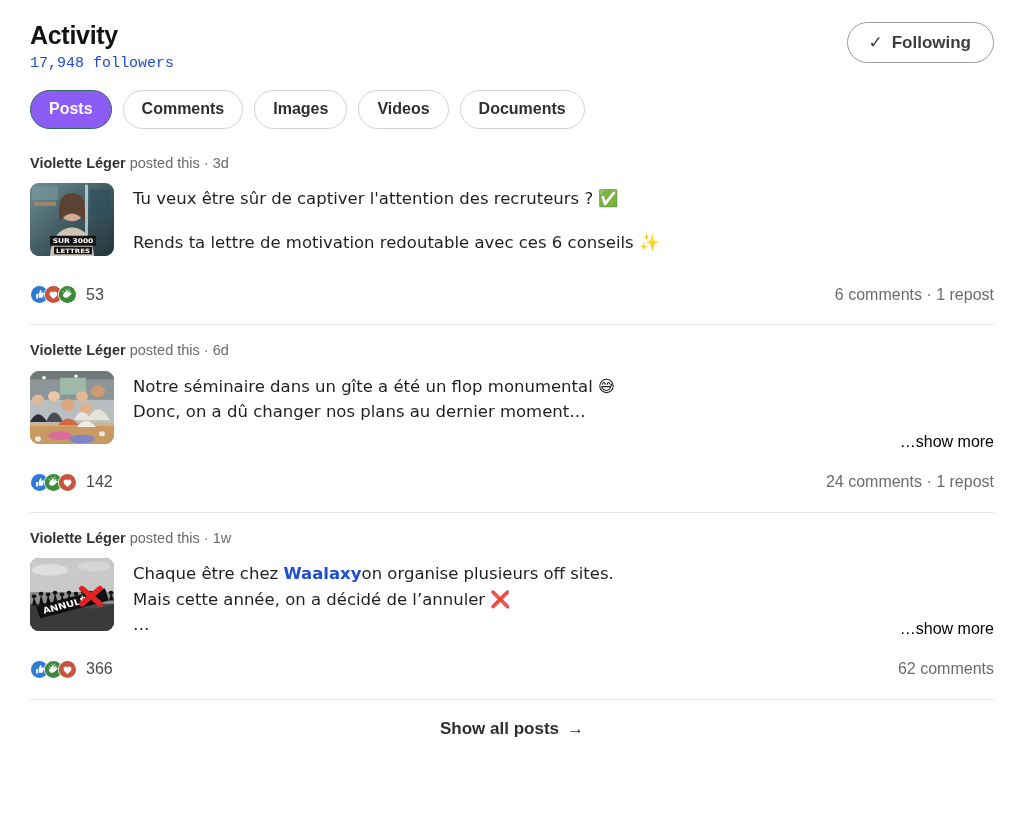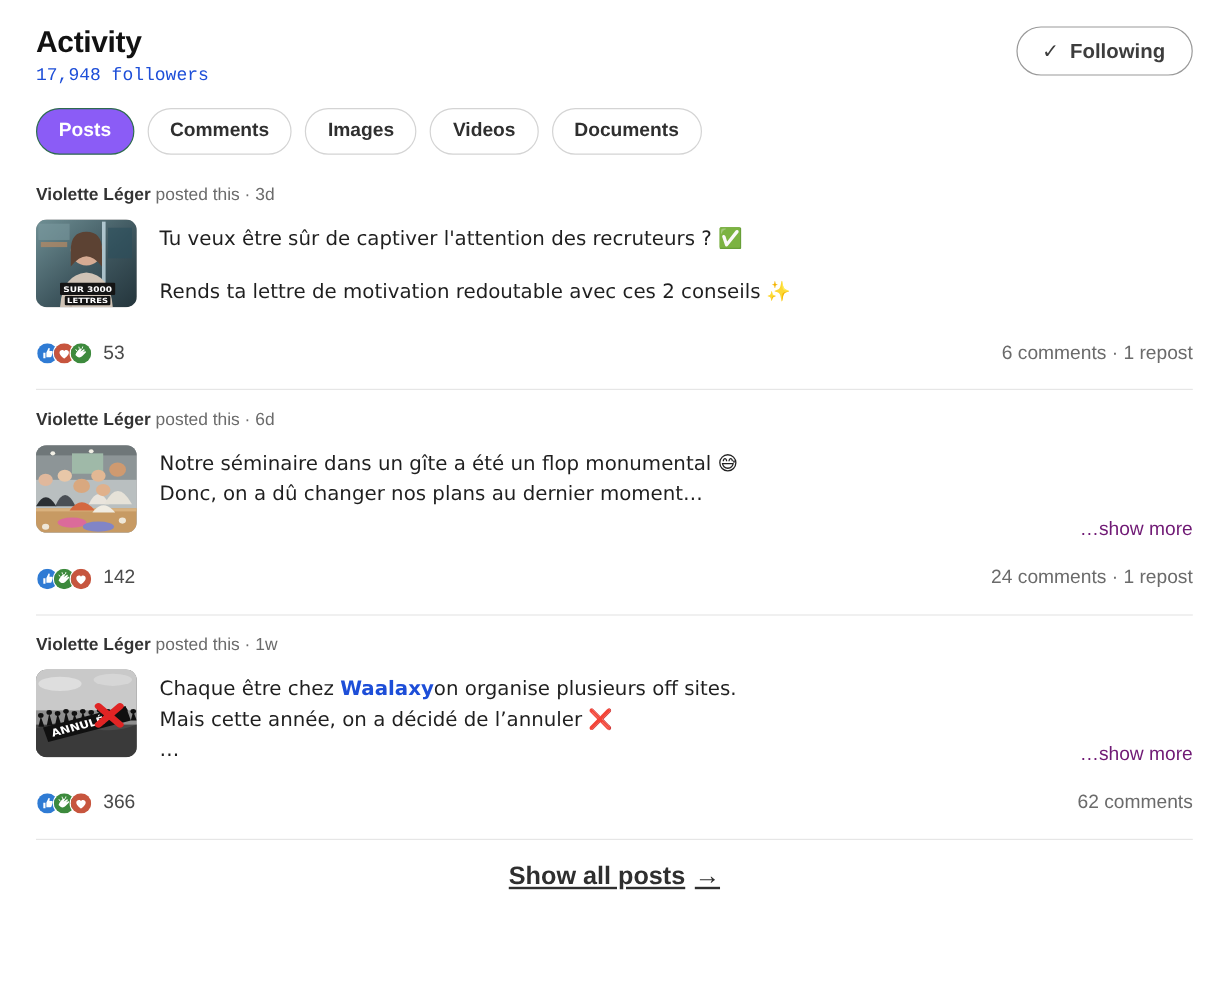--- a/index.html
+++ b/index.html
@@ -132,21 +132,21 @@
   }
   .post-text .line { white-space: pre-wrap; }
   .post-text .spacer { height: 18px; }
   .brand-link { color: #1d4ed8; font-weight: bold; }
 
   .show-more {
     position: absolute;
     right: 0;
     bottom: 2px;
     font-size: 16px;
-    color: #701a75;
+    color: #000000;
     cursor: pointer;
     background: #ffffff;
     padding-left: 6px;
   }
 
   
   .reactions-row {
     display: flex;
     align-items: center;
     justify-content: space-between;
@@ -179,31 +179,30 @@
     line-height: 1;
   }
 
   
   .footer {
     border-top: 1px solid #e6e6e6;
     padding-top: 18px;
     text-align: center;
   }
   .show-all {
-    font-size: 21px;
+    font-size: 17px;
     font-weight: bold;
     color: #2f2f2f;
     cursor: pointer;
     display: inline-flex;
     align-items: center;
     gap: 8px;
     background: none;
     border: none;
     font-family: "Liberation Sans", sans-serif;
-    text-decoration: underline;
   }
   .emoji { font-family: "DejaVu Sans", sans-serif; }
 </style>
 </head>
 <body>
 
 <div class="page">
 
   <div class="header">
     <div class="header-left">
@@ -254,21 +253,21 @@
             <rect x="28" y="74" width="2" height="12" fill="#c0b3a6"></rect>
             <rect x="20" y="62" width="46" height="12" rx="1" fill="#141414"></rect>
             <rect x="24" y="75" width="38" height="9" rx="1" fill="#141414"></rect>
             <text x="43" y="71" font-family="DejaVu Sans, sans-serif" font-size="7.5" font-weight="bold" fill="#ffffff" text-anchor="middle">SUR 3000</text>
             <text x="43" y="82" font-family="DejaVu Sans, sans-serif" font-size="7" font-weight="bold" fill="#ffffff" text-anchor="middle">LETTRES</text>
           </svg>
         </div>
         <div class="post-text">
           <div class="line emoji">Tu veux être sûr de captiver l'attention des recruteurs ? ✅</div>
           <div class="spacer"></div>
-          <div class="line emoji">Rends ta lettre de motivation redoutable avec ces 2 conseils ✨</div>
+          <div class="line emoji">Rends ta lettre de motivation redoutable avec ces 6 conseils ✨</div>
         </div>
       </div>
       <div class="reactions-row">
         <div class="reactions">
           <div class="react-icons">
             <span class="react-icon">
               <svg viewBox="0 0 20 20">
                   <circle cx="10" cy="10" r="10" fill="#2f7bd4"></circle>
                   <path d="M6 9.3h2.1v5.4H6zM9 9.1l1.9-4c.3-.7 1.5-.5 1.4.4l-.3 2.2h2.3c.7 0 1.1.6.9 1.2l-1.1 4c-.1.5-.5.8-1 .8H9z" fill="#ffffff"></path>
                 </svg>

